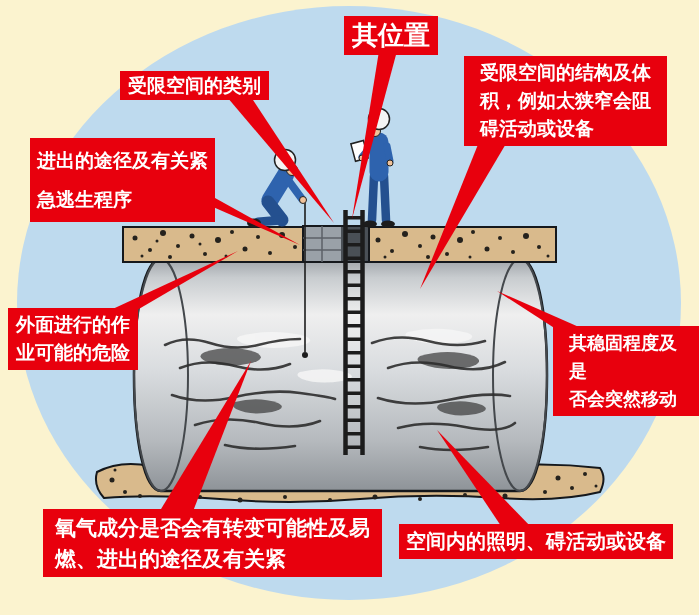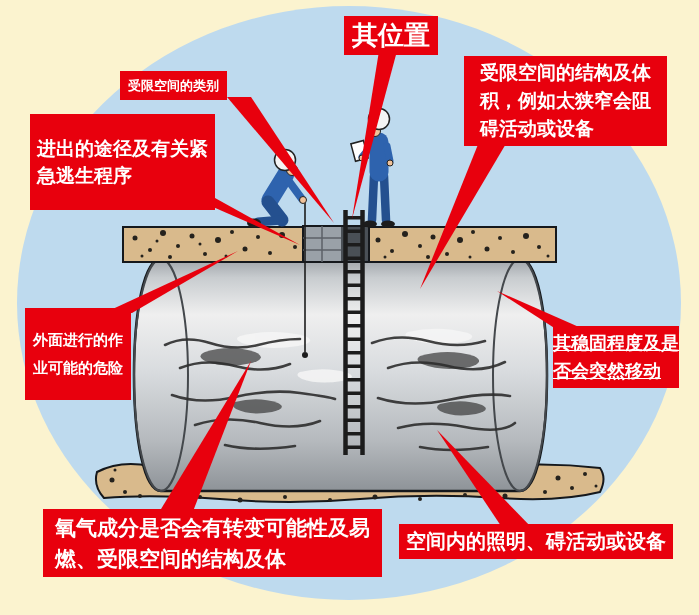--- a/index.html
+++ b/index.html
@@ -13,25 +13,25 @@
   .callout{
     position:absolute;
     background:#E8000D;
     color:#FFFFFF;
     font-weight:bold;
     white-space:pre-line;
     box-sizing:border-box;
     z-index:5;
   }
   .c-location {left:344px;top:16px;font-size:26px;line-height:33px;padding:3px 8px;}
-  .c-category {left:120px;top:71px;font-size:13px;line-height:23px;padding:3px 8px;}
-  .c-access   {left:30px;top:114px;font-size:19px;line-height:27px;padding:21px 7px;}
+  .c-category {left:120px;top:71px;font-size:19px;line-height:23px;padding:3px 8px;}
+  .c-access   {left:30px;top:138px;font-size:19px;line-height:39px;padding:3px 7px;}
   .c-structure{left:464px;top:56px;font-size:19px;line-height:28px;padding:3px 16px;}
-  .c-outside  {left:25px;top:308px;font-size:15px;line-height:28px;padding:18px 8px;}
-  .c-stability{left:553px;top:326px;font-size:18px;line-height:28px;padding:3px 0;text-decoration:underline;}
+  .c-outside  {left:8px;top:308px;font-size:19px;line-height:28px;padding:3px 8px;}
+  .c-stability{left:553px;top:326px;font-size:18px;line-height:28px;padding:3px 16px;}
   .c-oxygen   {left:43px;top:509px;font-size:21px;line-height:31px;padding:3px 12px;}
   .c-lighting {left:399px;top:524px;font-size:20px;line-height:25px;padding:5px 7px;}
 </style>
 </head>
 <body>
 
 <div class="stage">
 
   <svg class="scene" viewBox="0 0 699 615" aria-hidden="true">
     <defs>
@@ -211,16 +211,16 @@
   <div class="callout c-access">进出的途径及有关紧
 急逃生程序</div>
   <div class="callout c-structure">受限空间的结构及体
 积，例如太狭窄会阻
 碍活动或设备</div>
   <div class="callout c-outside">外面进行的作
 业可能的危险</div>
   <div class="callout c-stability">其稳固程度及是
 否会突然移动</div>
   <div class="callout c-oxygen">氧气成分是否会有转变可能性及易
-燃、受限空间的结构及体</div>
+燃、进出的途径及有关紧</div>
   <div class="callout c-lighting">空间内的照明、碍活动或设备</div>
 
 </div>
 
 </body></html>

